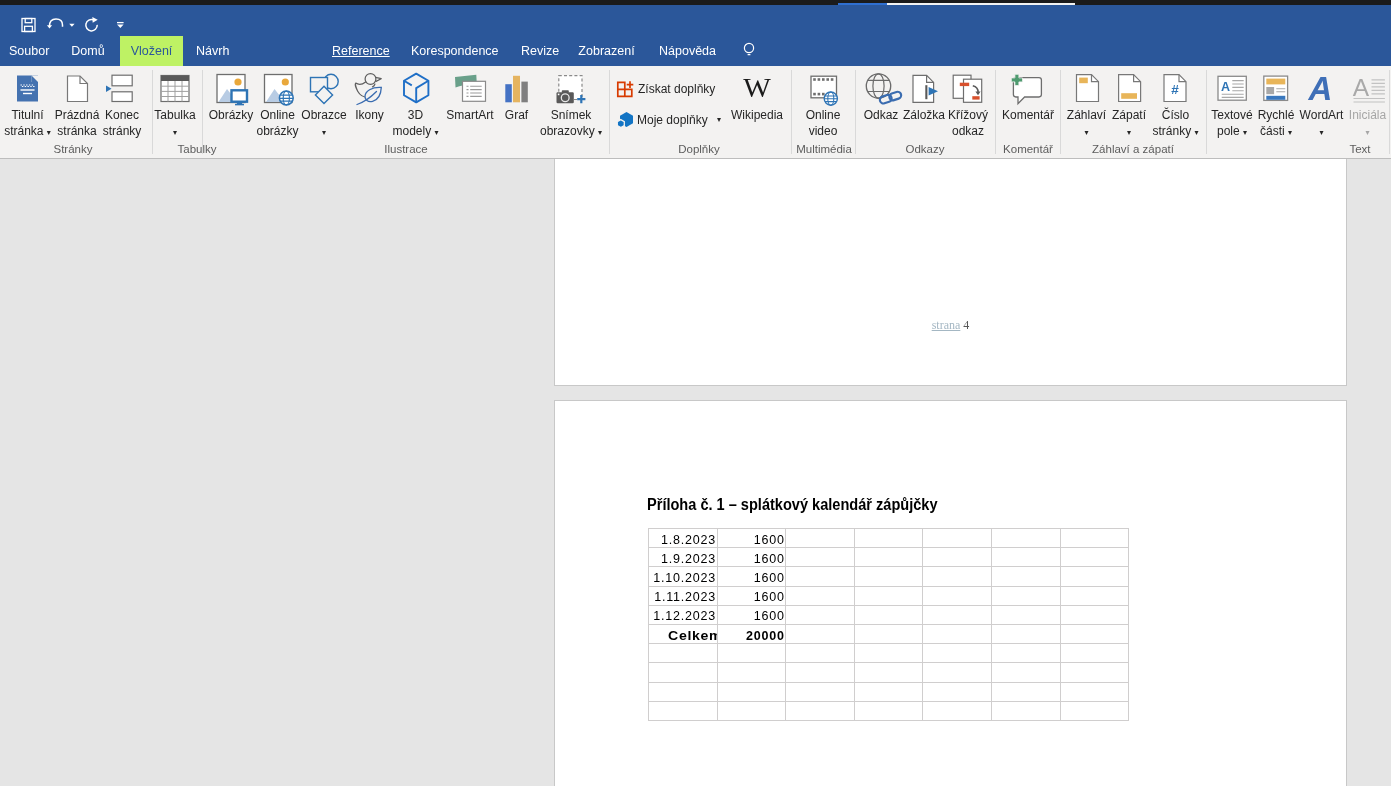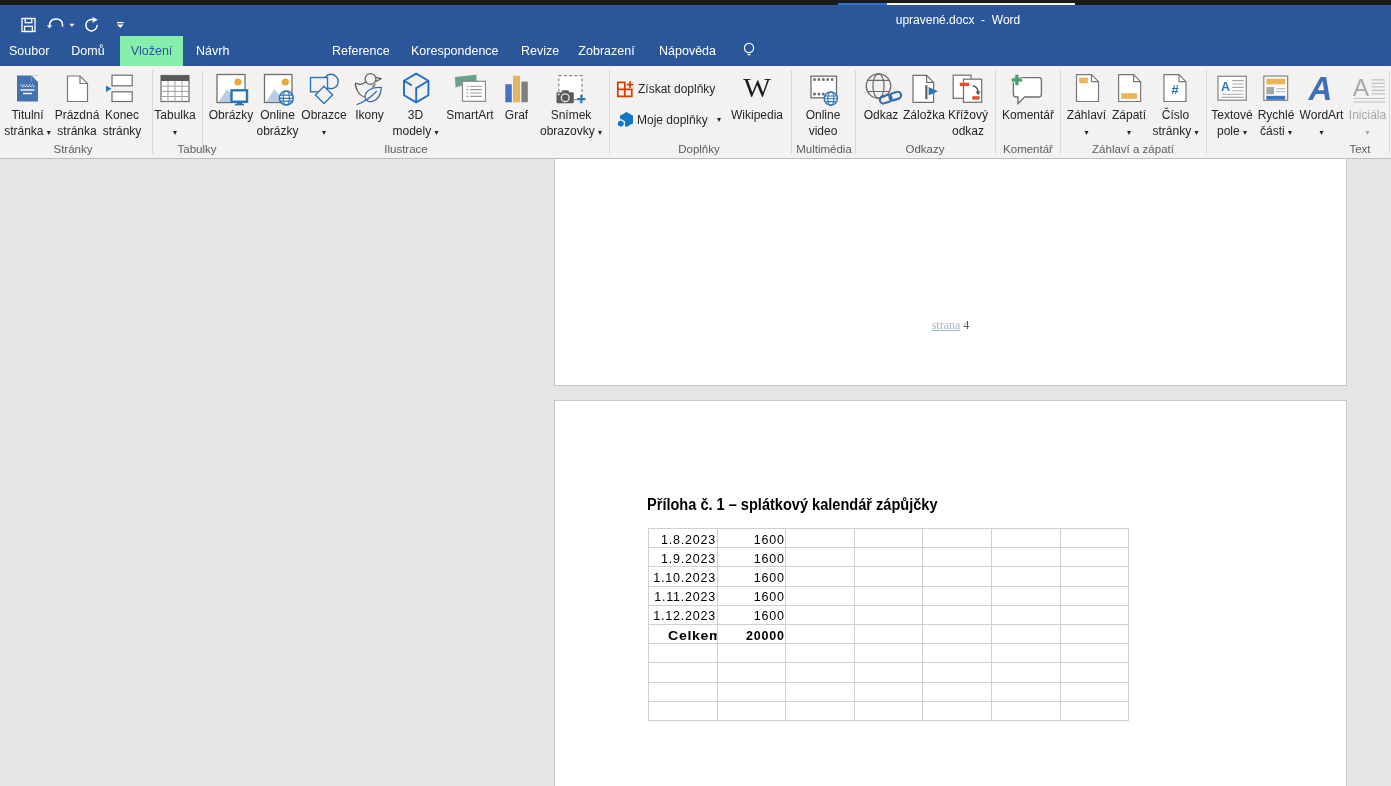--- a/index.html
+++ b/index.html
@@ -1,20 +1,20 @@
 <!DOCTYPE html>
 <html><head><meta charset="utf-8"><style>
 html,body{margin:0;padding:0;width:1391px;height:786px;overflow:hidden;background:#e5e5e5;font-family:"Liberation Sans",sans-serif;}
 *{box-sizing:border-box;}
 .abs{position:absolute;}
 #topstrip{left:0;top:0;width:1391px;height:5px;background:#1b1b1b;}
 #titlebar{left:0;top:5px;width:1391px;height:31px;background:#2b579a;}
 #tabrow{left:0;top:36px;width:1391px;height:30px;background:#2b579a;}
 .tab{position:absolute;top:0;height:30px;line-height:30px;color:#fff;font-size:12.5px;text-align:center;}
-#activetab{position:absolute;left:120px;top:0;width:63px;height:31px;background:#86efac;color:#2b579a;font-size:12.5px;text-align:center;line-height:30px;}
+#activetab{position:absolute;left:120px;top:0;width:63px;height:31px;background:#bef264;color:#2b579a;font-size:12.5px;text-align:center;line-height:30px;}
 #ribbon{left:0;top:66px;width:1391px;height:93px;background:#f3f2f1;border-bottom:1px solid #bdbdbd;}
 .glabel{position:absolute;top:77px;font-size:11.5px;color:#5c5c5c;white-space:nowrap;transform:translateX(-50%);}
 .ilabel{position:absolute;font-size:12px;color:#262626;white-space:nowrap;transform:translateX(-50%);line-height:16px;text-align:center;}
 .sep{position:absolute;top:4px;width:1px;height:84px;background:#d9d9d9;}
 .gray{color:#a6a6a6 !important;}
 #docarea{left:0;top:160px;width:1391px;height:742px;background:#e5e5e5;}
 .page{position:absolute;left:554px;width:793px;background:#fff;border:1px solid #c8c8c8;}
 #page1{top:-1px;height:227px;border-top:none;}
 #page2{top:240px;height:400px;border-bottom:none;}
 #footer{position:absolute;left:554px;top:158px;width:793px;text-align:center;font-family:"Liberation Serif",serif;font-size:12px;color:#595959;}
@@ -27,21 +27,20 @@
 svg{position:absolute;overflow:visible;}
 .dd{font-size:8px;letter-spacing:0;}
 
 </style></head>
 <body>
 <div class="abs" id="topstrip">
   <div class="abs" style="left:838px;top:3px;width:49px;height:2px;background:#2f6fd0;"></div>
   <div class="abs" style="left:887px;top:3px;width:188px;height:2px;background:#f2f2f2;"></div>
 </div>
 <div class="abs" id="titlebar">
-  <div class="abs" style="left:758px;top:0;width:400px;height:31px;text-align:center;color:#fff;font-size:12px;line-height:31px;">upravené.docx&nbsp;&nbsp;-&nbsp;&nbsp;Word</div>
   <svg style="left:21px;top:9px;" width="110" height="18" viewBox="0 0 110 18">
     <g fill="none" stroke="#ffffff" stroke-width="1.3">
       <rect x="1" y="4.5" width="13" height="13"></rect>
       <rect x="4.2" y="4.5" width="6.6" height="4.2"></rect>
       <rect x="3.6" y="12.3" width="7.8" height="5.2"></rect>
     </g>
     <path d="M28.5,12 C28.5,7.2 31,4.9 35,4.9 C39,4.9 41.5,7.2 41.5,11 L41.5,12.8" fill="none" stroke="#ffffff" stroke-width="1.5"></path>
     <polygon points="25.9,11.3 31.1,11.3 28.5,14.6" fill="#ffffff"></polygon>
     <polygon points="48.2,9.8 53.6,9.8 50.9,12.7" fill="#ffffff"></polygon>
     <path d="M72.6,5.9 A5.7,5.7 0 1 0 76.2,10.9" fill="none" stroke="#ffffff" stroke-width="1.5"></path>
@@ -49,21 +48,21 @@
     <path d="M96,8.6 h6.6" stroke="#ffffff" stroke-width="1.3"></path>
     <polygon points="96,10.6 102.6,10.6 99.3,13.9" fill="#ffffff"></polygon>
   </svg>
 </div>
 <div class="abs" id="tabrow">
   <div class="tab" style="left:9px;width:40px;">Soubor</div>
   <div class="tab" style="left:71px;width:34px;">Domů</div>
   <div id="activetab">Vložení</div>
   <div class="tab" style="left:196px;width:33px;">Návrh</div>
   <div class="tab" style="left:256px;width:54px;margin-top:40px;">Rozložení</div>
-  <div class="tab" style="left:332px;width:54px;">Reference</div>
+  <div class="tab" style="left:332px;width:54px;text-decoration:underline;">Reference</div>
   <div class="tab" style="left:411px;width:84px;">Korespondence</div>
   <div class="tab" style="left:521px;width:36px;">Revize</div>
   <div class="tab" style="left:578px;width:57px;">Zobrazení</div>
   <div class="tab" style="left:659px;width:57px;">Nápověda</div>
   <svg style="left:742px;top:6px;" width="14" height="18" viewBox="0 0 14 18">
     <g fill="none" stroke="#fff" stroke-width="1.2">
       <circle cx="7" cy="6" r="4.6"></circle>
       <path d="M5.2 10.5 h3.6 M5.6 12.6 h2.8"></path>
     </g>
   </svg>

